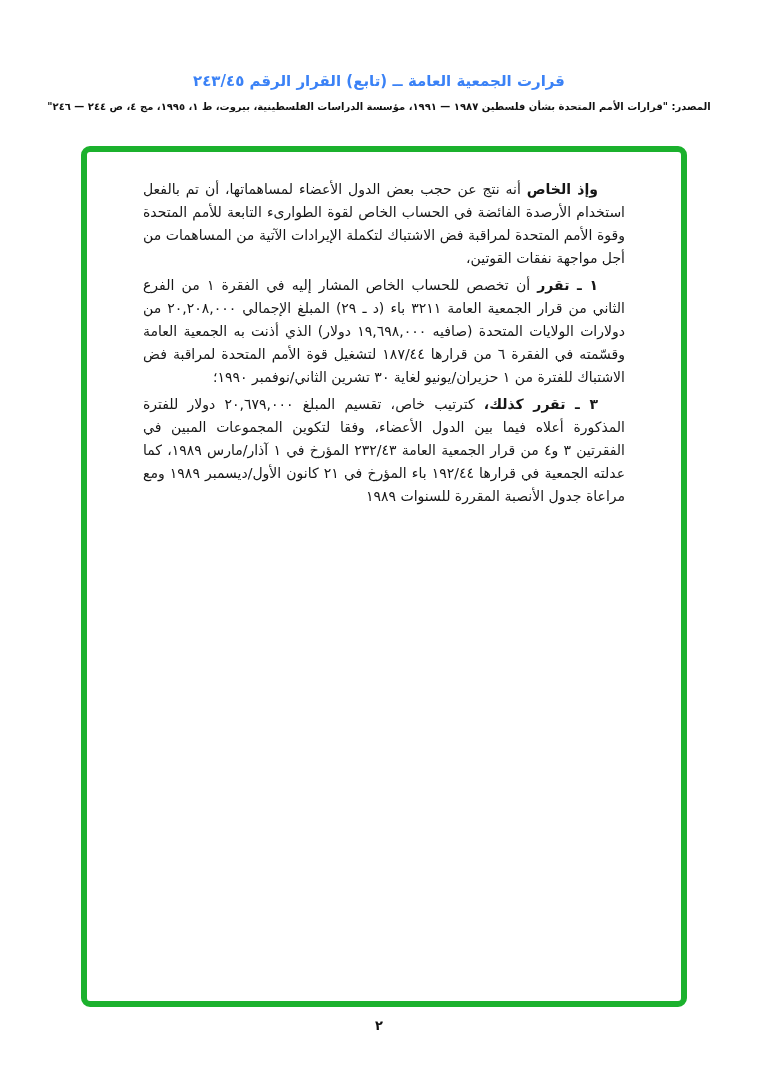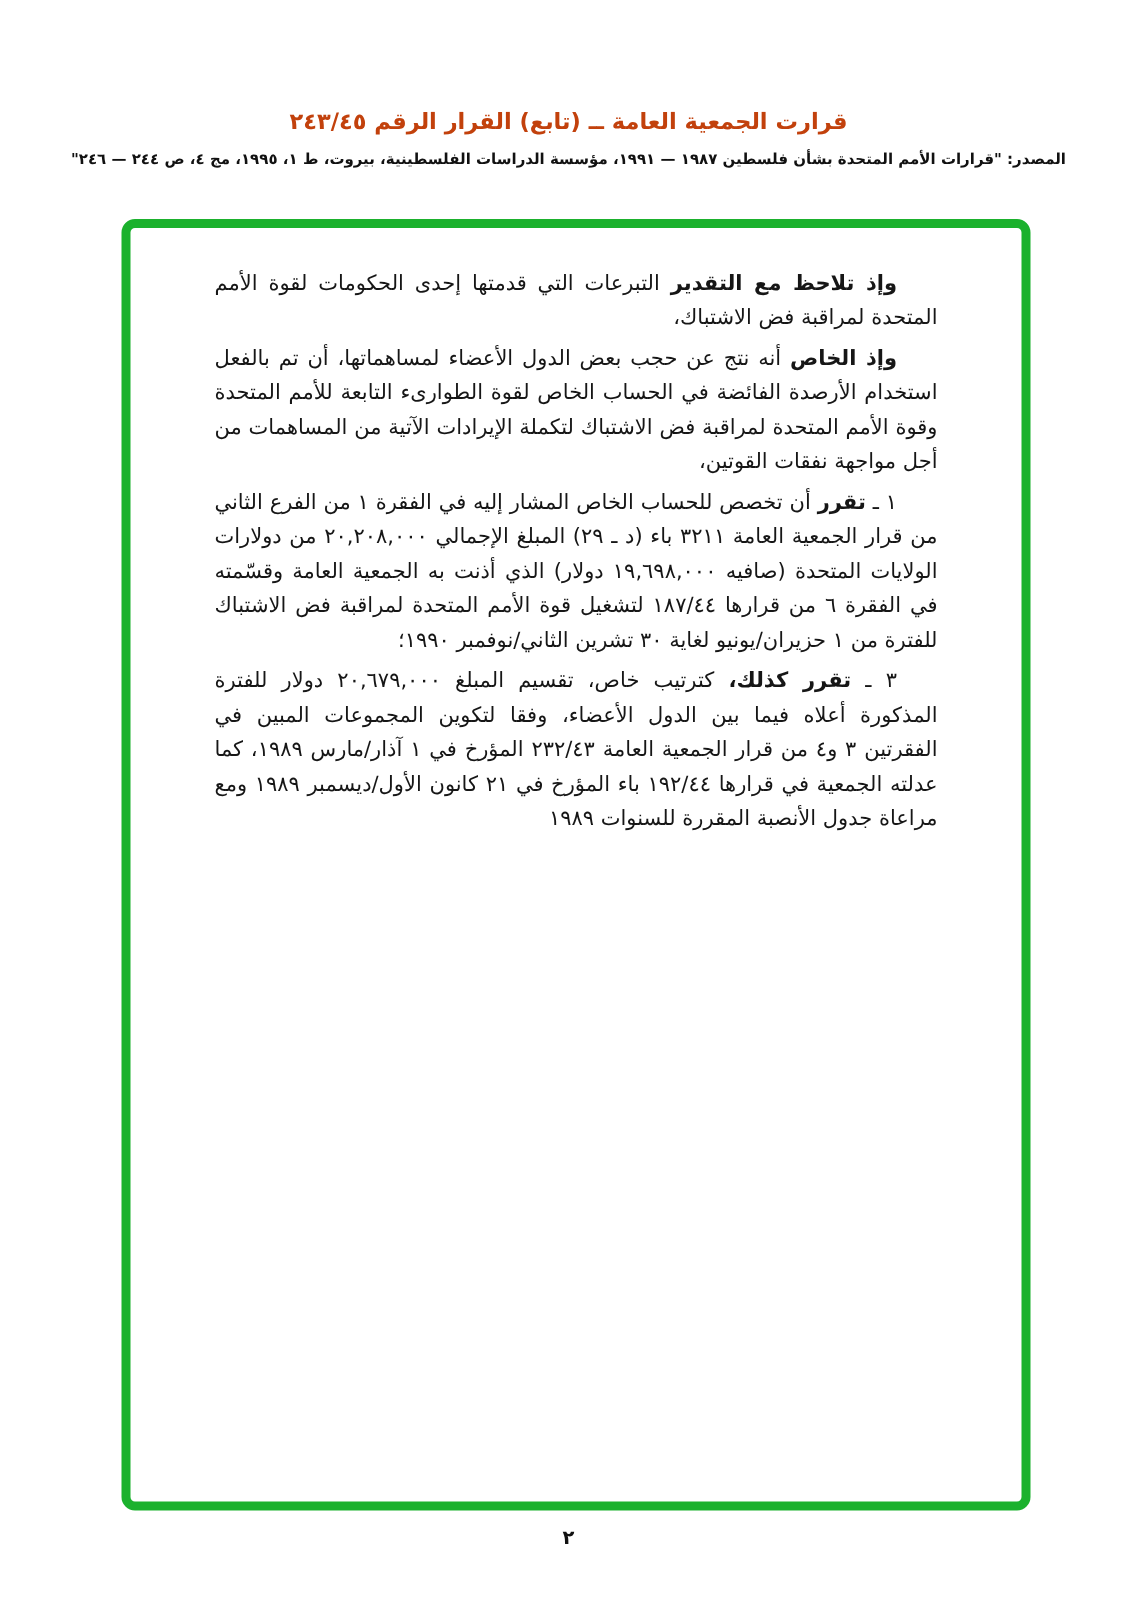--- a/index.html
+++ b/index.html
@@ -13,21 +13,21 @@
     color: #141414;
   }
   .title {
     position: absolute;
     top: 72px; left: 0; right: 0;
     text-align: center;
     direction: rtl;
     font-weight: bold;
     font-size: 15px;
     letter-spacing: 0.2px;
-    color: #c2410c;
+    color: #3b82f6;
   }
   .source {
     position: absolute;
     top: 101px; left: 0; right: 0;
     text-align: center;
     direction: rtl;
     font-weight: bold;
     font-size: 10px;
     color: #111;
   }
@@ -47,42 +47,41 @@
     text-align: justify;
     font-size: 14px;
     line-height: 23px;
     color: #161616;
   }
   .bodytext p {
     margin: 0 0 4px 0;
     text-indent: 27px;
   }
   .lead { font-weight: bold; }
-  .num  { font-weight: normal; }
+  .num  { font-weight: bold; }
   .pagenum {
     position: absolute;
     top: 1018px; left: 0; right: 0;
     text-align: center;
     font-weight: bold;
     font-size: 13px;
     color: #111;
   }
 </style>
 </head>
 <body>
 
 <div class="page">
 
   <div class="title">قرارت الجمعية العامة ــ (تابع) القرار الرقم ٢٤٣/٤٥</div>
 
   <div class="source">المصدر: "قرارات الأمم المتحدة بشأن فلسطين ١٩٨٧ — ١٩٩١، مؤسسة الدراسات الفلسطينية، بيروت، ط ١، ١٩٩٥، مج ٤، ص ٢٤٤ — ٢٤٦"</div>
 
   <div class="greenbox">
     <div class="bodytext">
-      <p><span class="lead">وإذ تلاحظ مع التقدير</span><span> التبرعات التي قدمتها إحدى الحكومات لقوة الأمم المتحدة لمراقبة فض الاشتباك،</span></p>
       <p><span class="lead">وإذ الخاص</span><span> أنه نتج عن حجب بعض الدول الأعضاء لمساهماتها، أن تم بالفعل استخدام الأرصدة الفائضة في الحساب الخاص لقوة الطوارىء التابعة للأمم المتحدة وقوة الأمم المتحدة لمراقبة فض الاشتباك لتكملة الإيرادات الآتية من المساهمات من أجل مواجهة نفقات القوتين،</span></p>
       <p><span class="num">١ ـ </span><span class="lead">تقرر</span><span> أن تخصص للحساب الخاص المشار إليه في الفقرة ١ من الفرع الثاني من قرار الجمعية العامة ٣٢١١ باء (د ـ ٢٩) المبلغ الإجمالي ٢٠,٢٠٨,٠٠٠ من دولارات الولايات المتحدة (صافيه ١٩,٦٩٨,٠٠٠ دولار) الذي أذنت به الجمعية العامة وقسّمته في الفقرة ٦ من قرارها ١٨٧/٤٤ لتشغيل قوة الأمم المتحدة لمراقبة فض الاشتباك للفترة من ١ حزيران/يونيو لغاية ٣٠ تشرين الثاني/نوفمبر ١٩٩٠؛</span></p>
       <p><span class="num">٣ ـ </span><span class="lead">تقرر كذلك،</span><span> كترتيب خاص، تقسيم المبلغ ٢٠,٦٧٩,٠٠٠ دولار للفترة المذكورة أعلاه فيما بين الدول الأعضاء، وفقا لتكوين المجموعات المبين في الفقرتين ٣ و٤ من قرار الجمعية العامة ٢٣٢/٤٣ المؤرخ في ١ آذار/مارس ١٩٨٩، كما عدلته الجمعية في قرارها ١٩٢/٤٤ باء المؤرخ في ٢١ كانون الأول/ديسمبر ١٩٨٩ ومع مراعاة جدول الأنصبة المقررة للسنوات ١٩٨٩</span></p>
     </div>
   </div>
 
   <div class="pagenum">٢</div>
 
 </div>
 

